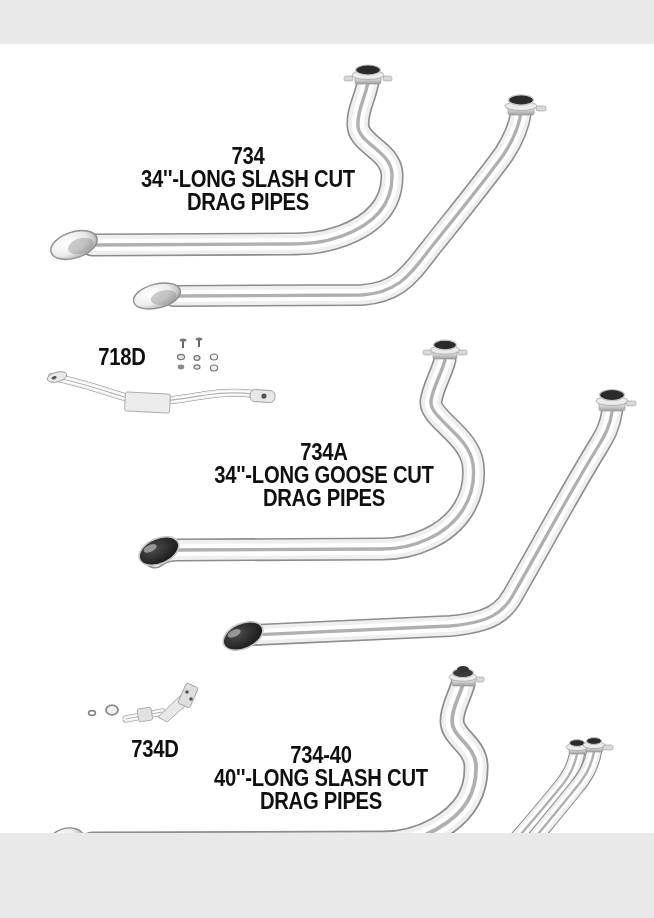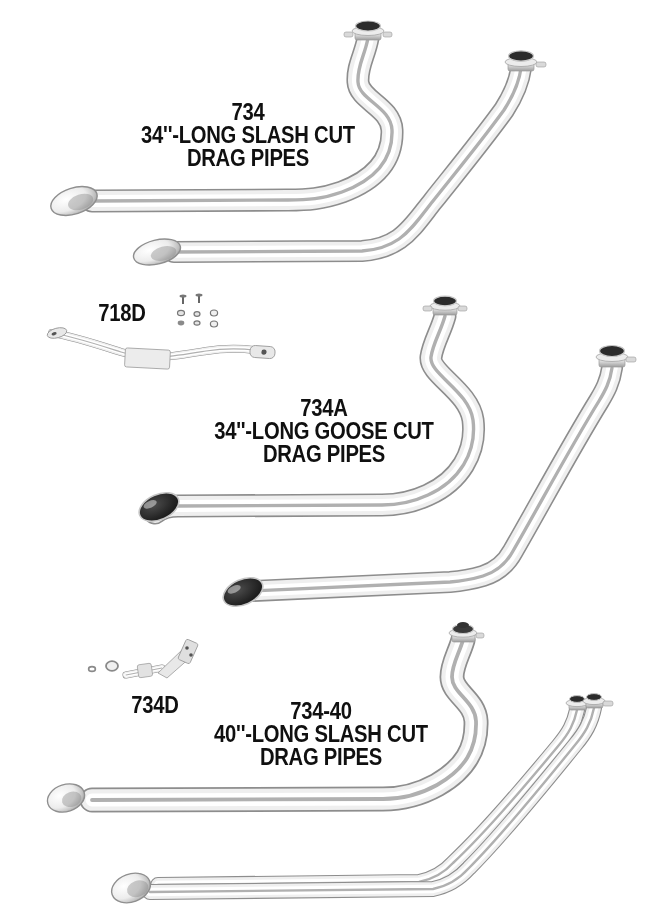--- a/index.html
+++ b/index.html
@@ -1,17 +1,17 @@
 <!DOCTYPE html>
 <html><head>
 <meta charset="utf-8">
 <style>
   html,body{margin:0;padding:0;background:#e9e9e9;}
-  #page{position:relative;width:654px;height:918px;background:#ffffff;overflow:hidden;
-        font-family:"Liberation Sans",sans-serif;}
+  #page{position:relative;width:654px;height:789px;background:#ffffff;overflow:hidden;
+        font-family:"Liberation Sans",sans-serif;margin-top:44px;}
   #art{position:absolute;left:0;top:0;}
   .label{position:absolute;text-align:center;font-weight:bold;color:#101010;
          font-size:23px;line-height:23px;letter-spacing:-0.3px;white-space:nowrap;
          transform:scaleX(0.88);transform-origin:50% 0;}
   .label div{margin:0;padding:0;}
 </style>
 </head>
 <body>
 
 <div id="page">

